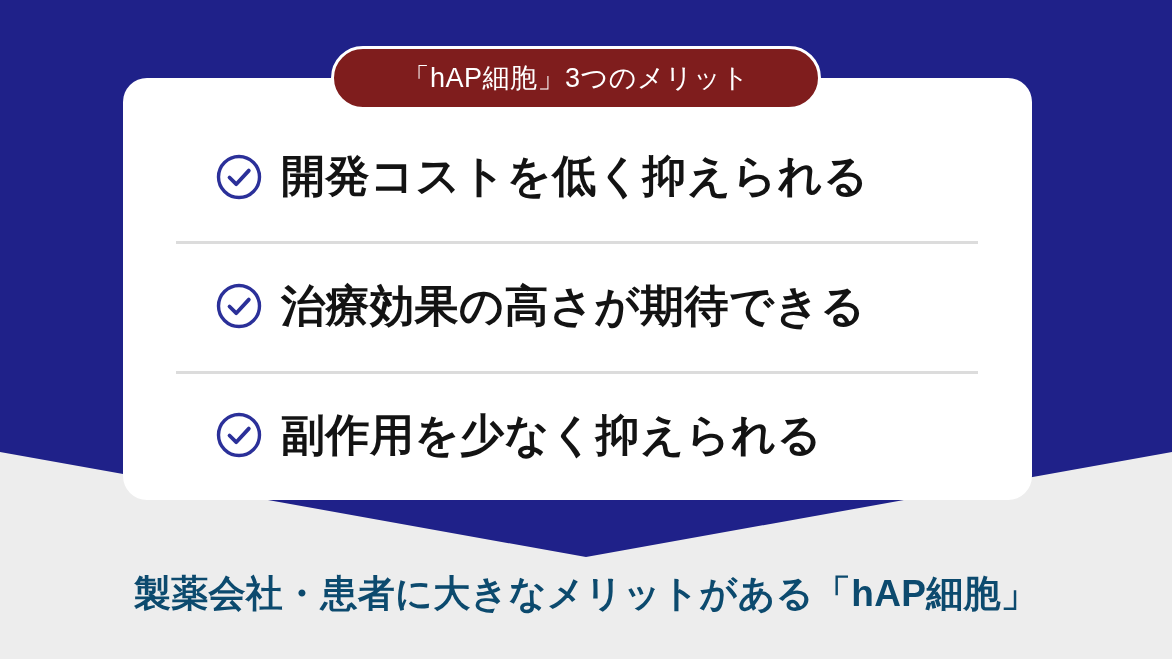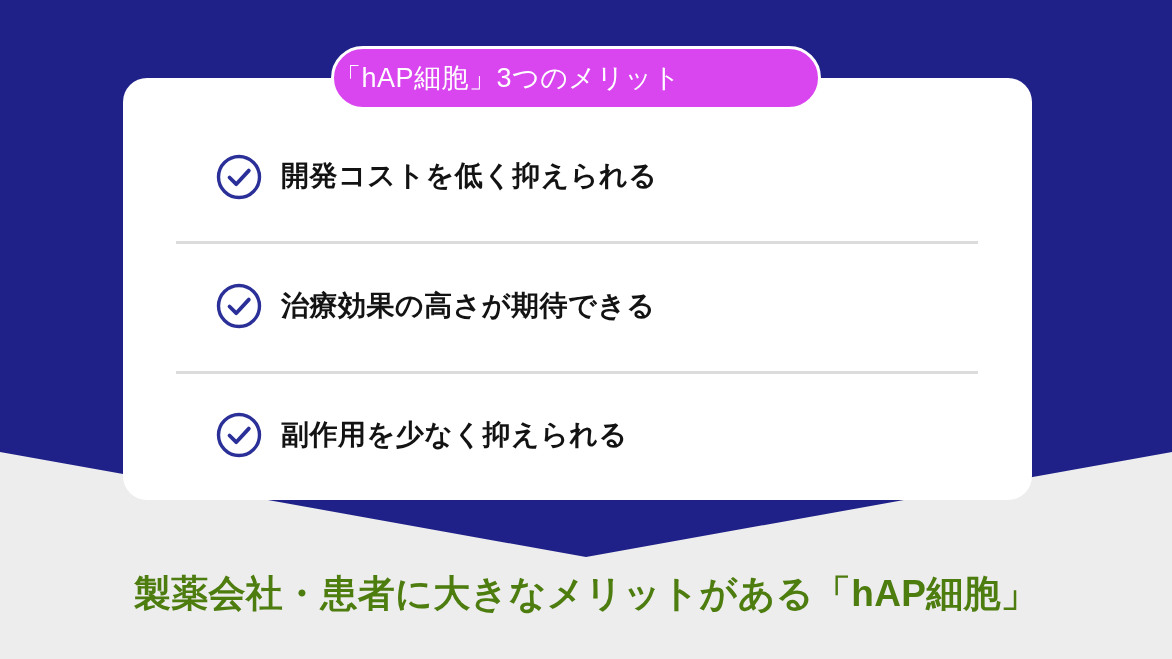--- a/index.html
+++ b/index.html
@@ -54,26 +54,27 @@
     box-sizing: border-box;
   }
 
   
   .title-pill {
     position: absolute;
     left: 331px;
     top: 46px;
     width: 490px;
     height: 64px;
-    background: #d946ef;
+    background: #7f1d1d;
     border: 3px solid #ffffff;
     border-radius: 34px;
     box-sizing: border-box;
     display: flex;
     align-items: center;
+    justify-content: center;
   }
   .title-pill .title-text {
     color: #ffffff;
     font-size: 27px;
     font-weight: 500;
     letter-spacing: 0.5px;
     line-height: 1;
     white-space: nowrap;
   }
 
@@ -107,38 +108,38 @@
     background: #dcdcdc;
   }
   .check-icon {
     width: 48px;
     height: 48px;
     flex: 0 0 48px;
     display: block;
   }
   .row-label {
     margin-left: 18px;
-    font-size: 28px;
+    font-size: 44px;
     font-weight: 700;
     color: #131313;
     letter-spacing: 0.5px;
     line-height: 1.1;
     white-space: nowrap;
   }
 
   
   .caption {
     position: absolute;
     left: 0;
     top: 574px;
     width: 1172px;
     text-align: center;
     font-size: 37px;
     font-weight: 700;
-    color: #4d7c0f;
+    color: #0c4a6e;
     letter-spacing: 0.3px;
     line-height: 1.1;
     white-space: nowrap;
   }
 </style>
 </head>
 <body>
 
 <div id="stage">
 

